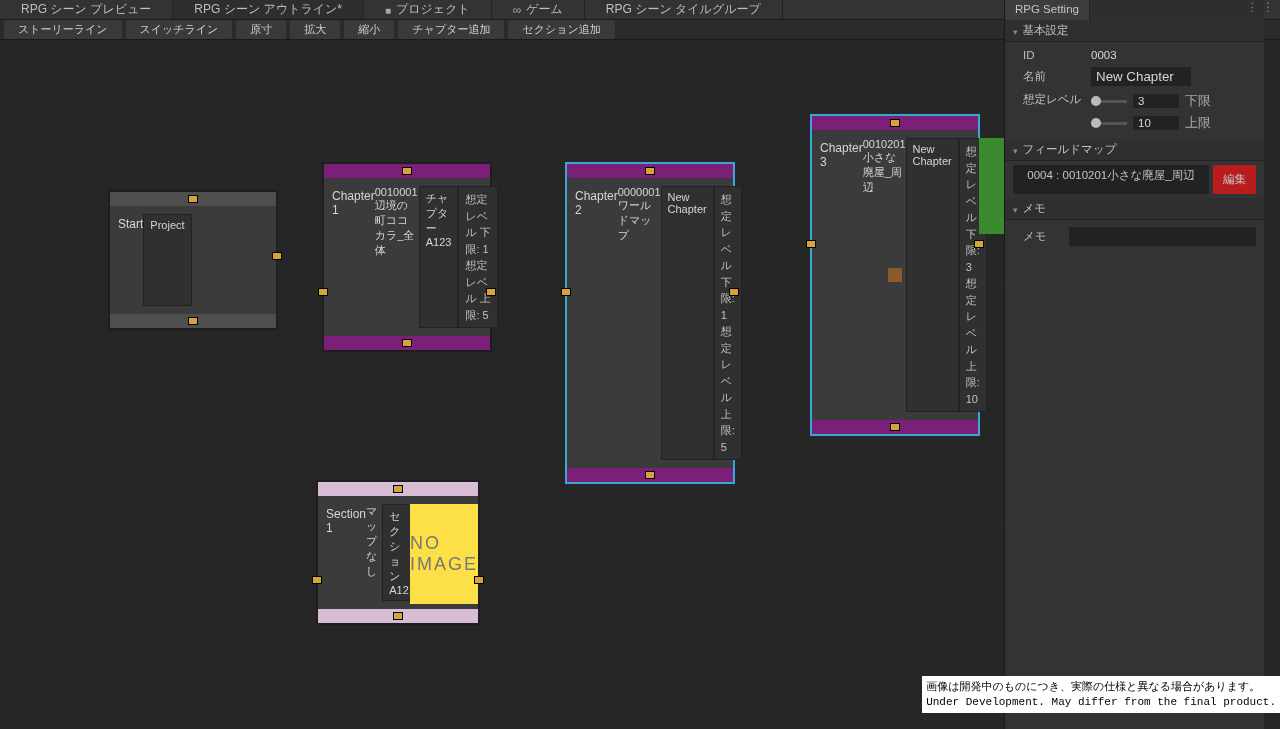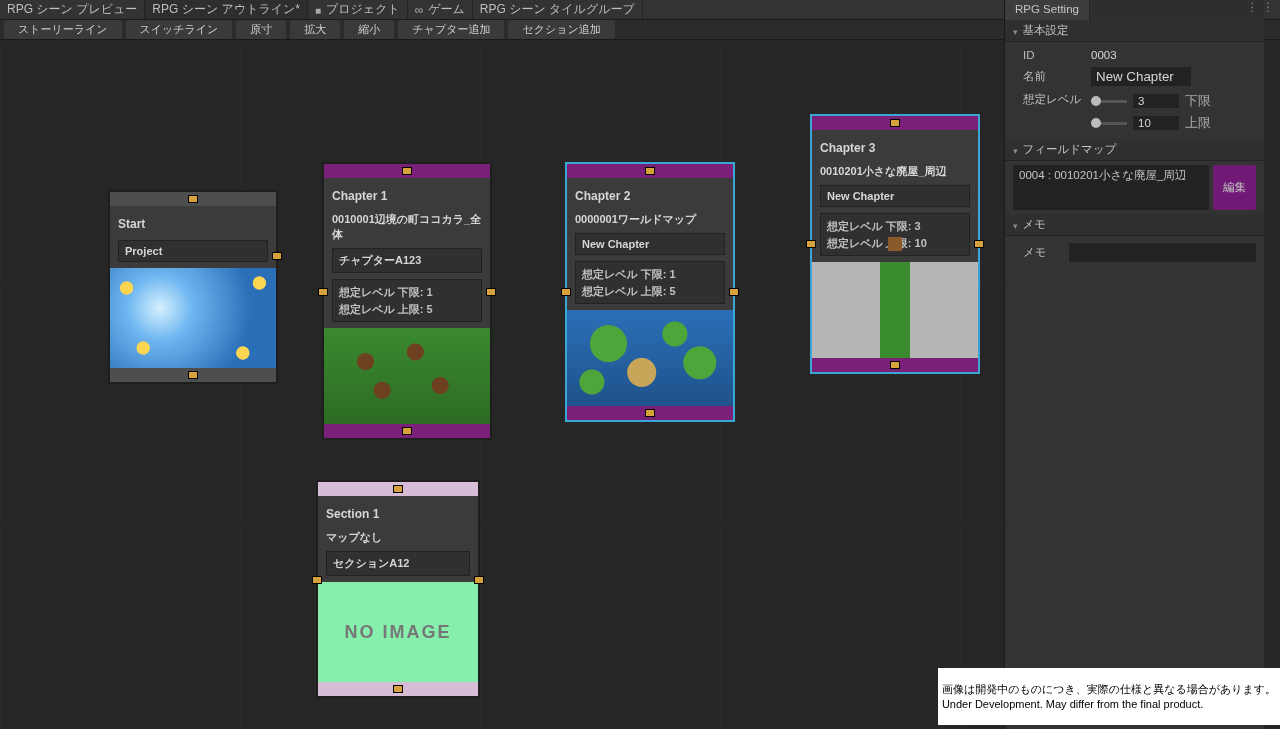--- a/index.html
+++ b/index.html
@@ -10,21 +10,21 @@
   font-size: 12px; color: #c4c4c4;
   position: relative;
 }
 
 
 .tabbar {
   height: 20px; display: flex; align-items: stretch;
   background: #333; border-bottom: 1px solid #1a1a1a;
 }
 .tab {
-  padding: 3px 7px; background: #333; border-right: 1px solid #222;
+  padding: 3px 21px; background: #333; border-right: 1px solid #222;
   color: #bfbfbf; display: flex; align-items: center; gap: 5px;
   cursor: default;
 }
 .tab.active { background: #2e2e2e; }
 .icon-folder::before { content: "■"; font-size: 10px; color: #aaa; }
 .icon-game::before { content: "∞"; font-size: 12px; color: #aaa; }
 .tab-spacer { flex: 1; }
 
 
 .toolbar {
@@ -56,33 +56,33 @@
 .node.selected { border: 2px solid #3aa6d6; }
 .node-hbar {
   height: 14px; background: #7b2079; position: relative;
 }
 .node.start .node-hbar { background: #4e4e4e; }
 .node.section .node-hbar { background: #d6bcd5; }
 .node-hbar .port {
   position: absolute; left: 50%; top: 50%; transform: translate(-50%,-50%);
   width: 10px; height: 8px; background: #d7a23b; border: 1px solid #000;
 }
-.node-body { padding: 8px; display: flex; flex-direction: column; gap: 6px; position: relative; font-weight: bold; }
+.node-body { padding: 8px; display: flex; flex-direction: row; position: relative; }
 .node-title { font-size: 12px; color: #d6d6d6; padding: 3px 0; }
 .node-sub { font-size: 11px; color: #d6d6d6; }
 .node-field {
   background: #303030; border: 1px solid #222; padding: 4px 6px;
   font-size: 11px; color: #d6d6d6;
 }
 .node-stats {
   background: #303030; border: 1px solid #222; padding: 4px 6px;
   font-size: 11px; color: #c0c0c0; line-height: 1.5;
 }
 .node-img {
-  background: #86efac; display: flex; align-items: center; justify-content: center;
+  background: #fde047; display: flex; align-items: center; justify-content: center;
   color: #777; font-size: 18px; letter-spacing: 2px;
   margin: 0 -8px -8px -8px;
 }
 .side-port {
   position: absolute; width: 10px; height: 8px;
   background: #d7a23b; border: 1px solid #000;
 }
 .side-port.l { left: -6px; }
 .side-port.r { right: -6px; }
 
@@ -177,34 +177,34 @@
 .slider::before {
   content: ""; position: absolute; left: 0; top: -4px;
   width: 10px; height: 10px; border-radius: 50%; background: #bbb;
 }
 .slider-row { display: flex; align-items: center; gap: 6px; }
 .num-box {
   background: #222; padding: 1px 5px; width: 46px; color: #d6d6d6;
 }
 .limit-lbl { font-size: 13px; color: #aaa; }
 .fieldmap-row {
-  display: flex; gap: 4px; padding: 4px 8px;
+  display: flex; gap: 4px; padding: 4px 8px; text-align: center;
 }
 .fieldmap-val {
   flex: 1; background: #222; padding: 3px 6px;
 }
 .edit-btn {
-  background: #701a75; padding: 15px 10px; border-radius: 2px; cursor: pointer;
+  background: #b91c1c; padding: 7px 10px; border-radius: 2px; cursor: pointer;
 }
 
 
 .disclaimer {
-  position: absolute; right: 0; bottom: 4px;
+  position: absolute; right: 0; bottom: 16px;
   background: #fff; color: #000; font-size: 11px;
-  font-family: Liberation Sans, sans-serif; padding: 14px 4px;
+  font-family: Liberation Mono, monospace; padding: 4px 4px;
   line-height: 1.3; white-space: pre;
 }
 
 .kebab { color: #888; padding: 0 6px; cursor: pointer; }
 </style>
 </head>
 <body>
 
 <div class="tabbar">
   <div class="tab">

